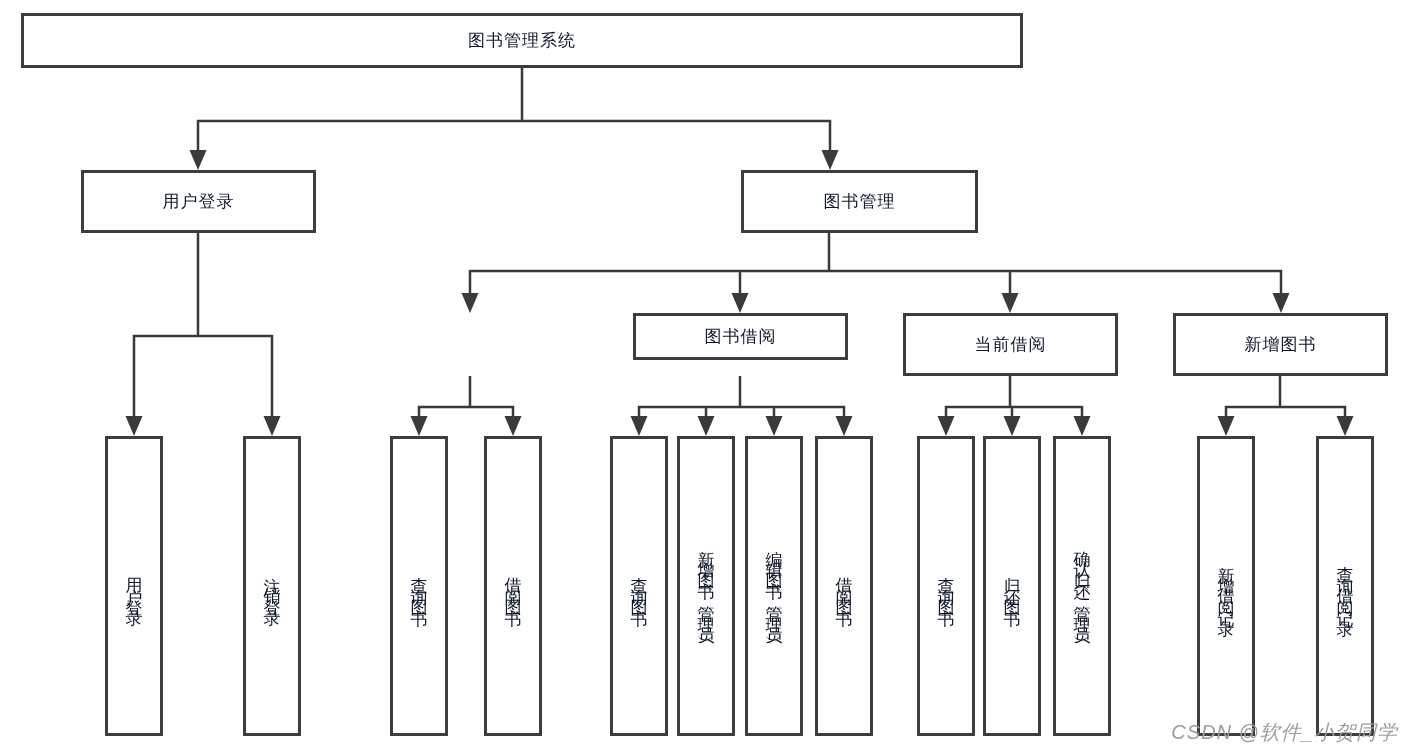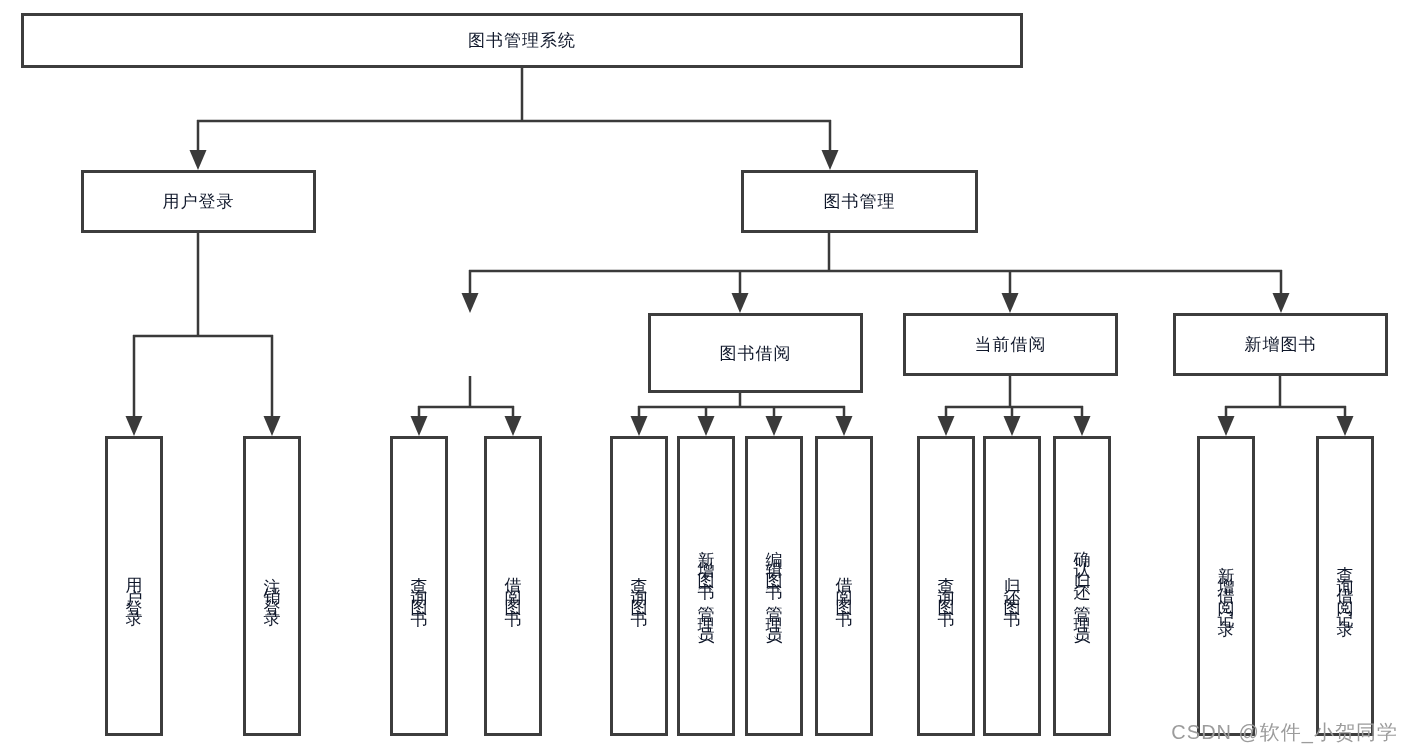--- a/index.html
+++ b/index.html
@@ -39,21 +39,21 @@
   .leaf .vlabel {
     writing-mode: vertical-lr;
     letter-spacing: 11px;
     line-height: 1;
   }
   
   .n-root  { left: 21px;  top: 13px;  width: 1002px; height: 55px; }
   .n-login { left: 81px;  top: 170px; width: 235px;  height: 63px; }
   .n-mgmt  { left: 711px; top: 170px; width: 237px;  height: 63px; margin-left: 30px; }
   .n-g0 { left: 363px;  top: 313px; width: 215px; height: 63px; }
-  .n-g1 { left: 648px;  top: 313px; width: 215px; height: 80px; }
+  .n-g1 { left: 633px;  top: 313px; width: 215px; height: 47px; }
   .n-g2 { left: 903px;  top: 313px; width: 215px; height: 63px; }
   .n-g3 { left: 1173px; top: 313px; width: 215px; height: 63px; }
   .leaf { top: 436px; width: 58px; height: 300px; }
   .l-a0 { left: 105px; }
   .l-a1 { left: 243px; }
   .l-b0 { left: 390px; }
   .l-b1 { left: 484px; }
   .l-c0 { left: 610px; }
   .l-c1 { left: 677px; }
   .l-c2 { left: 745px; }
@@ -65,20 +65,21 @@
   .l-e1 { left: 1316px; }
   .watermark {
     position: absolute;
     right: 7px;
     top: 719px;
     font-size: 20px;
     color: #9c9c9c;
     z-index: 3;
     letter-spacing: 1px;
     white-space: nowrap;
+    font-style: italic;
   }
 </style>
 </head>
 <body>
 
 <div class="canvas">
 
   <svg class="connectors" viewBox="0 0 1405 747" xmlns="http://www.w3.org/2000/svg">
     <defs>
       <path id="arrowhead" d="M0 0 L-8.5 -20 L8.5 -20 Z"></path>

